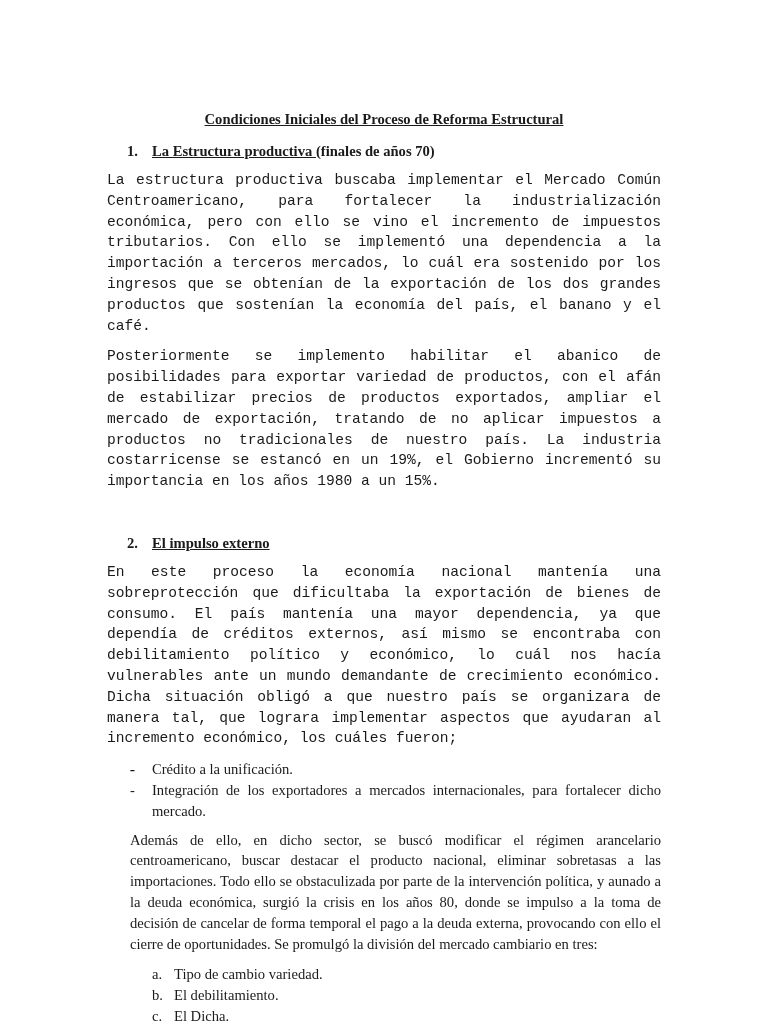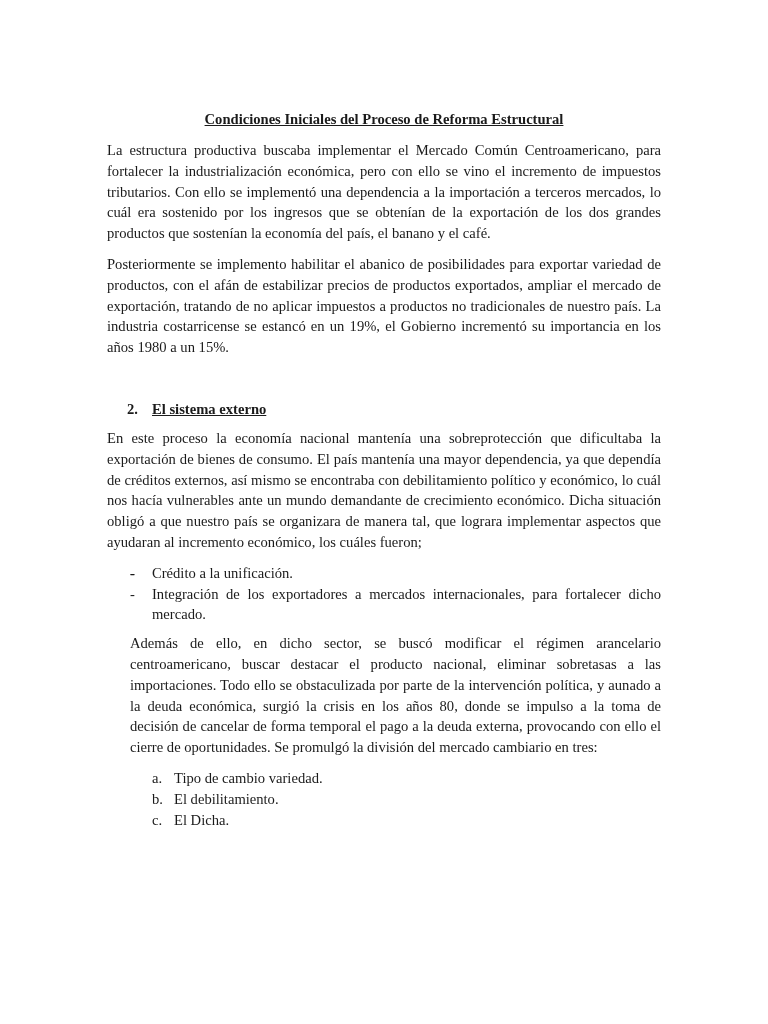--- a/index.html
+++ b/index.html
@@ -41,20 +41,21 @@
     .heading .num {
       display: inline-block;
       width: 25px;
     }
     .heading .u {
       text-decoration: underline;
     }
     p.body {
       margin: 0 0 10px 0;
       text-align: justify;
+      font-family: Liberation Mono, monospace;
     }
     .spacer {
       height: 30px;
     }
     ul.dash {
       list-style: none;
       margin: 0 0 8px 0;
       padding: 0;
     }
     ul.dash li {
@@ -86,28 +87,31 @@
       top: 0;
     }
   </style>
 </head>
 <body>
 
 <div class="page">
 
   <div class="title">Condiciones Iniciales del Proceso de Reforma Estructural</div>
 
+  <div class="heading">
+    <span class="num">1.</span><span class="u">La Estructura productiva </span><span>(finales de años 70)</span>
+  </div>
 
   <p class="body">La estructura productiva buscaba implementar el Mercado Común Centroamericano, para fortalecer la industrialización económica, pero con ello se vino el incremento de impuestos tributarios. Con ello se implementó una dependencia a la importación a terceros mercados, lo cuál era sostenido por los ingresos que se obtenían de la exportación de los dos grandes productos que sostenían la economía del país, el banano y el café.</p>
   <p class="body">Posteriormente se implemento habilitar el abanico de posibilidades para exportar variedad de productos, con el afán de estabilizar precios de productos exportados, ampliar el mercado de exportación, tratando de no aplicar impuestos a productos no tradicionales de nuestro país. La industria costarricense se estancó en un 19%, el Gobierno incrementó su importancia en los años 1980 a un 15%.</p>
 
   <div class="spacer"></div>
 
   <div class="heading">
-    <span class="num">2.</span><span class="u">El sistema externo</span><span></span>
+    <span class="num">2.</span><span class="u">El impulso externo</span><span></span>
   </div>
 
   <p class="body">En este proceso la economía nacional mantenía una sobreprotección que dificultaba la exportación de bienes de consumo. El país mantenía una mayor dependencia, ya que dependía de créditos externos, así mismo se encontraba con debilitamiento político y económico, lo cuál nos hacía vulnerables ante un mundo demandante de crecimiento económico. Dicha situación obligó a que nuestro país se organizara de manera tal, que lograra implementar aspectos que ayudaran al incremento económico, los cuáles fueron;</p>
 
   <ul class="dash">
     <li>
       <span class="marker">-</span>
     </li>
     <li>
       <span class="marker">-</span>

